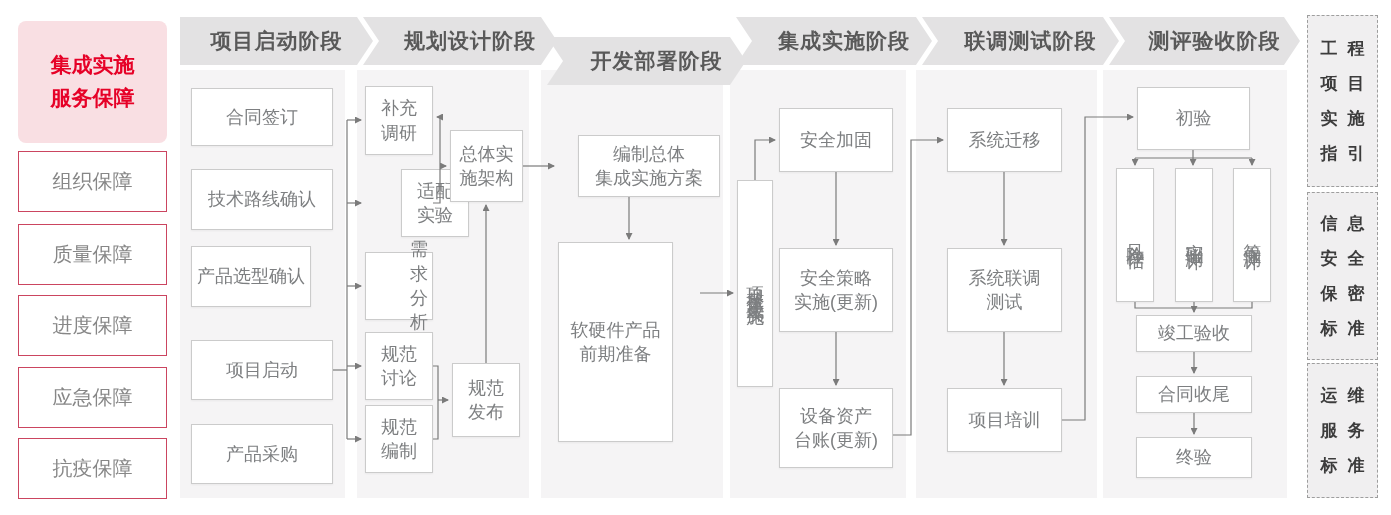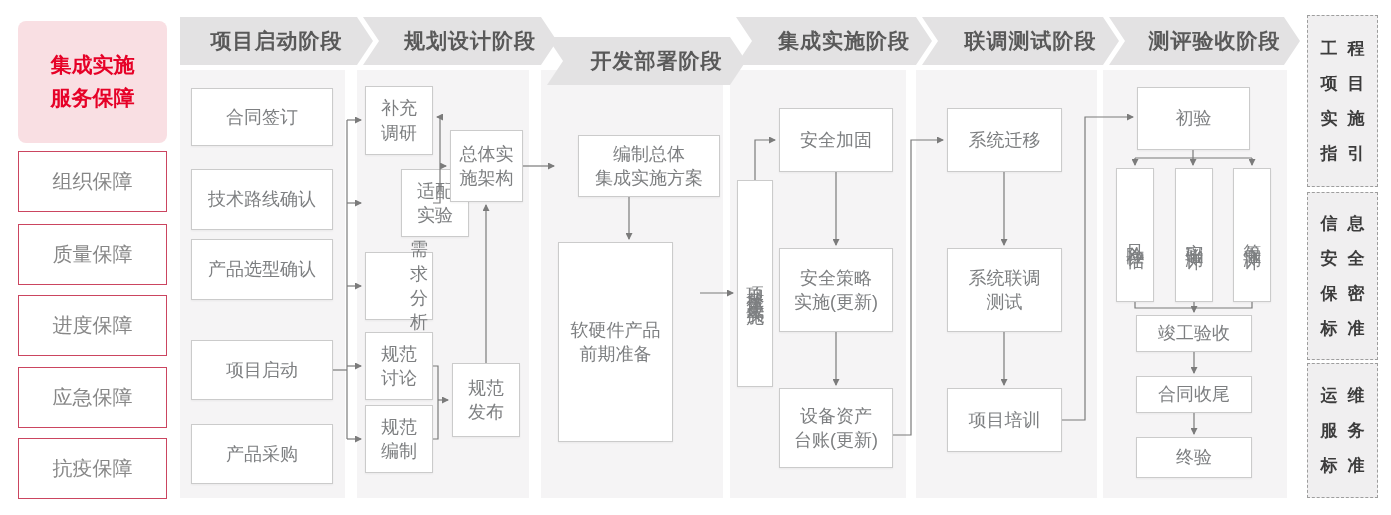--- a/index.html
+++ b/index.html
@@ -117,21 +117,21 @@
       <div class="panel" style="left: 180px; width: 165px;"></div>
       <div class="banner" style="left: 180px; width: 193px; clip-path: polygon(0px 0px, 177px 0px, 193px 24px, 177px 48px, 0px 48px);">
         <span>项目启动阶段</span>
       </div>
       <div class="box" style="left: 191px; top: 88px; width: 142px; height: 58px;">
         <span class="ln">合同签订</span>
       </div>
       <div class="box" style="left: 191px; top: 169px; width: 142px; height: 61px;">
         <span class="ln">技术路线确认</span>
       </div>
-      <div class="box" style="left: 191px; top: 239px; width: 142px; height: 61px;">
+      <div class="box" style="left: 191px; top: 246px; width: 120px; height: 61px;">
         <span class="ln">产品选型确认</span>
       </div>
       <div class="box" style="left: 191px; top: 340px; width: 142px; height: 60px;">
         <span class="ln">项目启动</span>
       </div>
       <div class="box" style="left: 191px; top: 424px; width: 142px; height: 60px;">
         <span class="ln">产品采购</span>
       </div>
       <div class="panel" style="left: 357px; width: 172px;"></div>
       <div class="banner" style="left: 363px; width: 194px; clip-path: polygon(0px 0px, 178px 0px, 194px 24px, 178px 48px, 0px 48px, 16px 24px); padding-left: 10px;">

